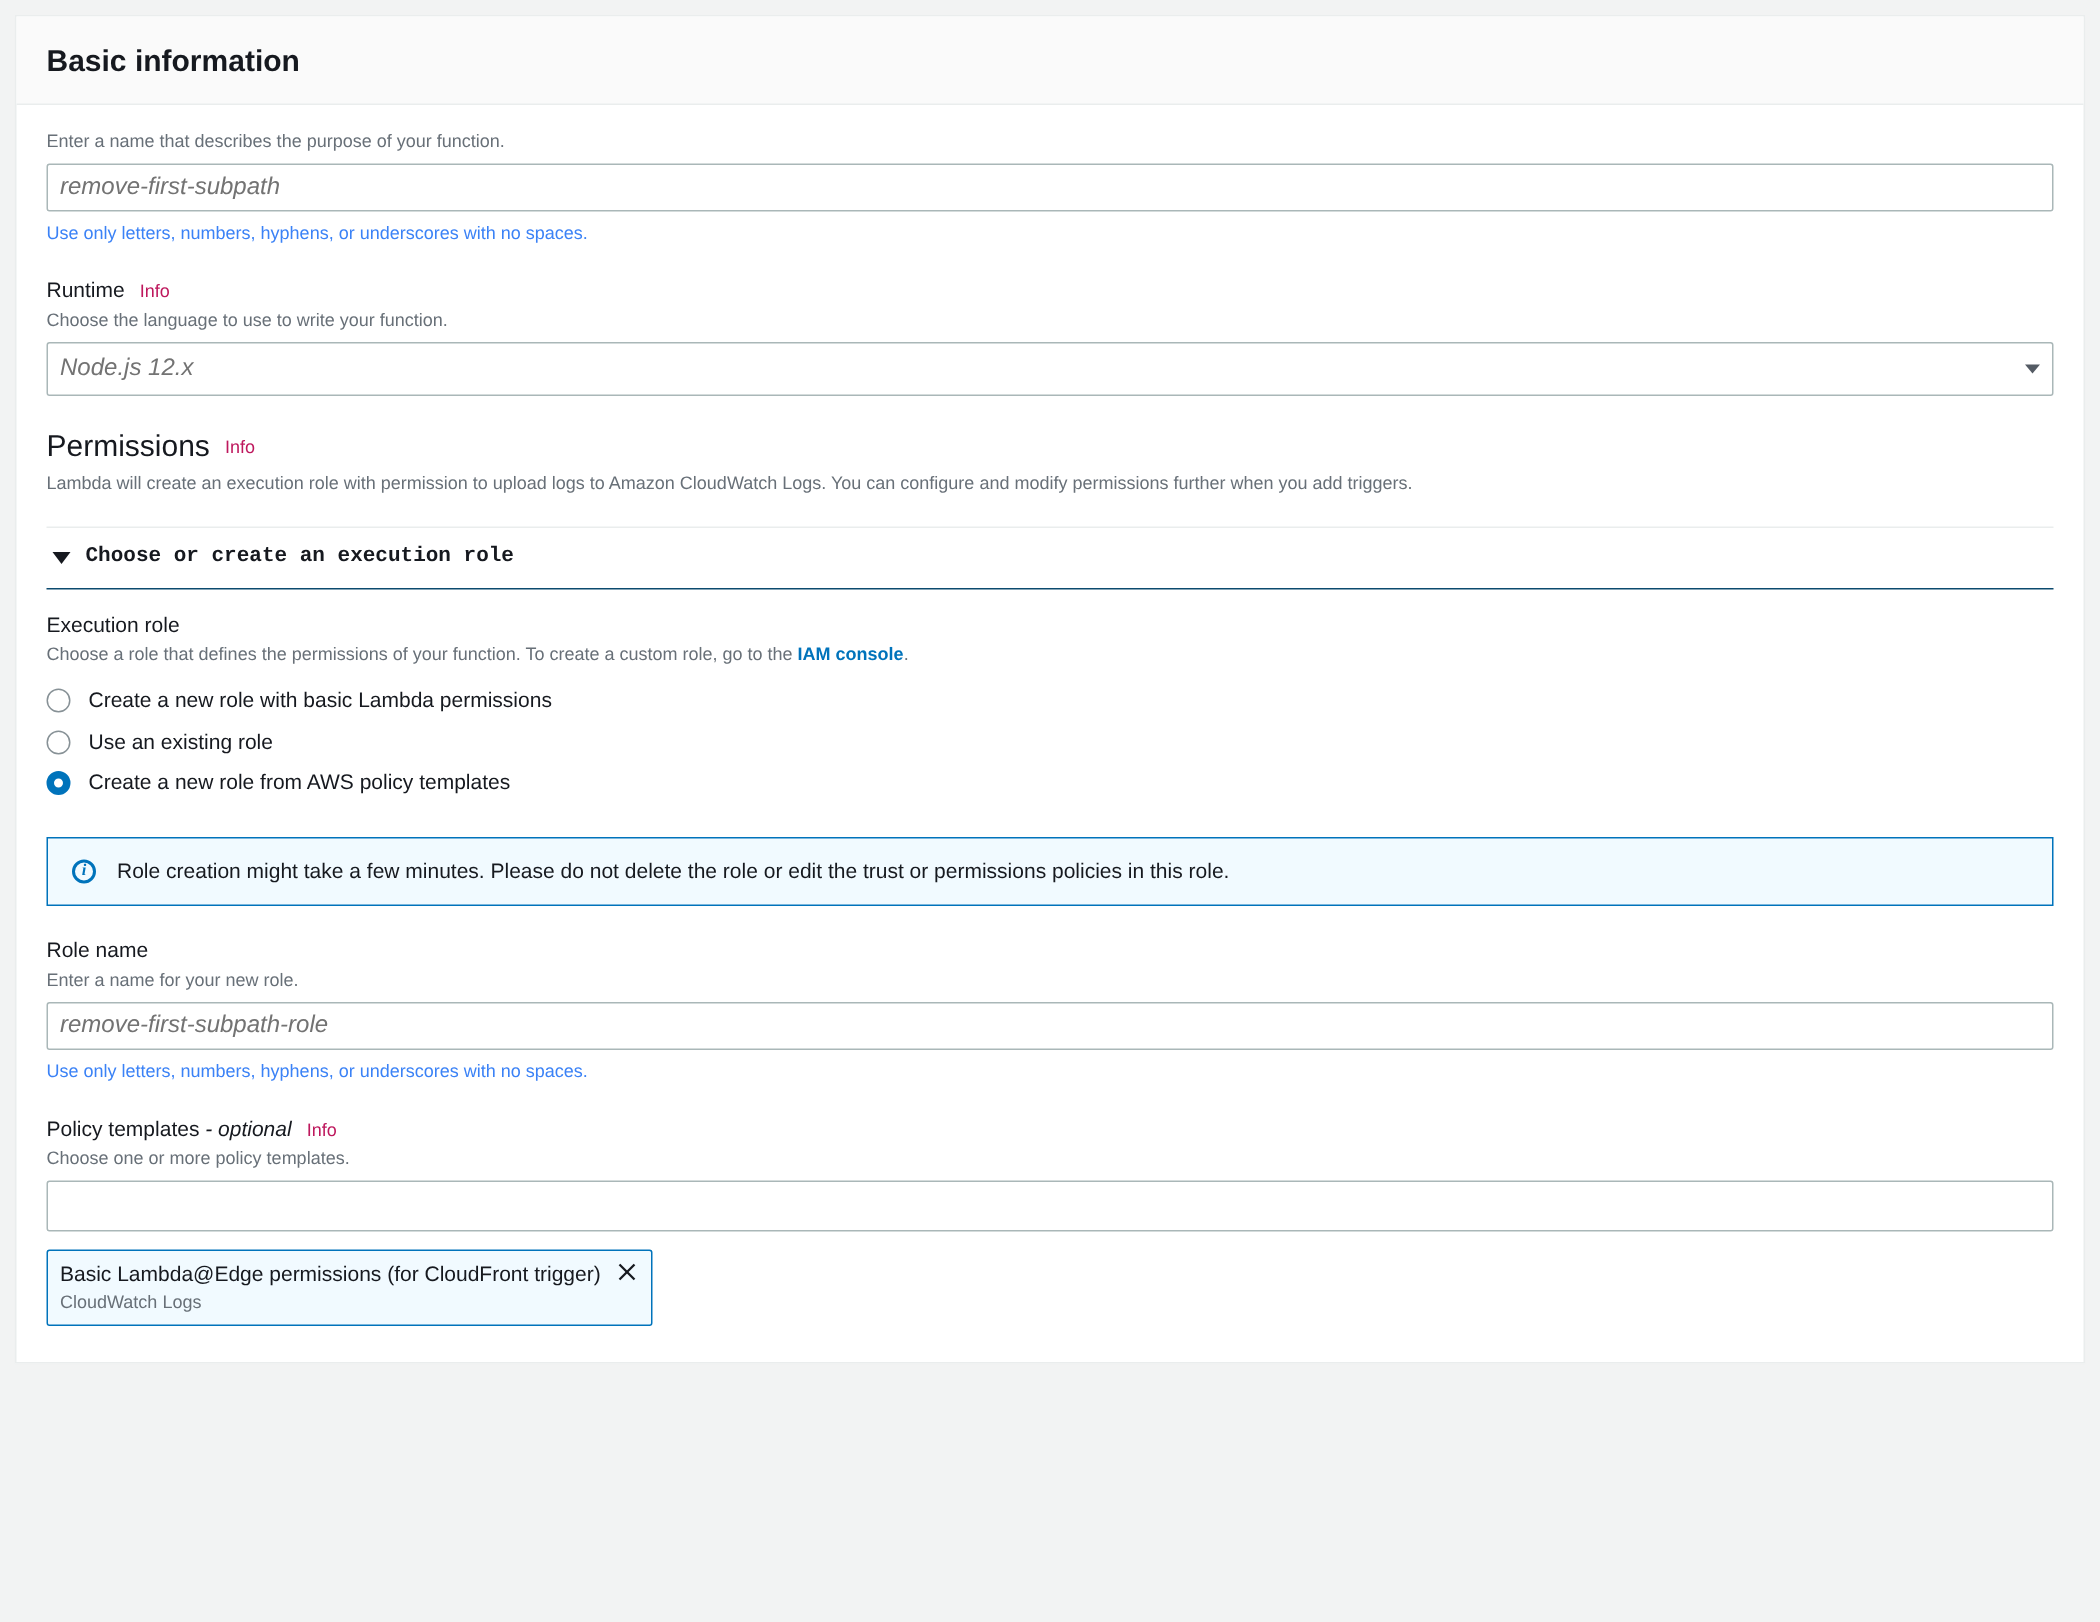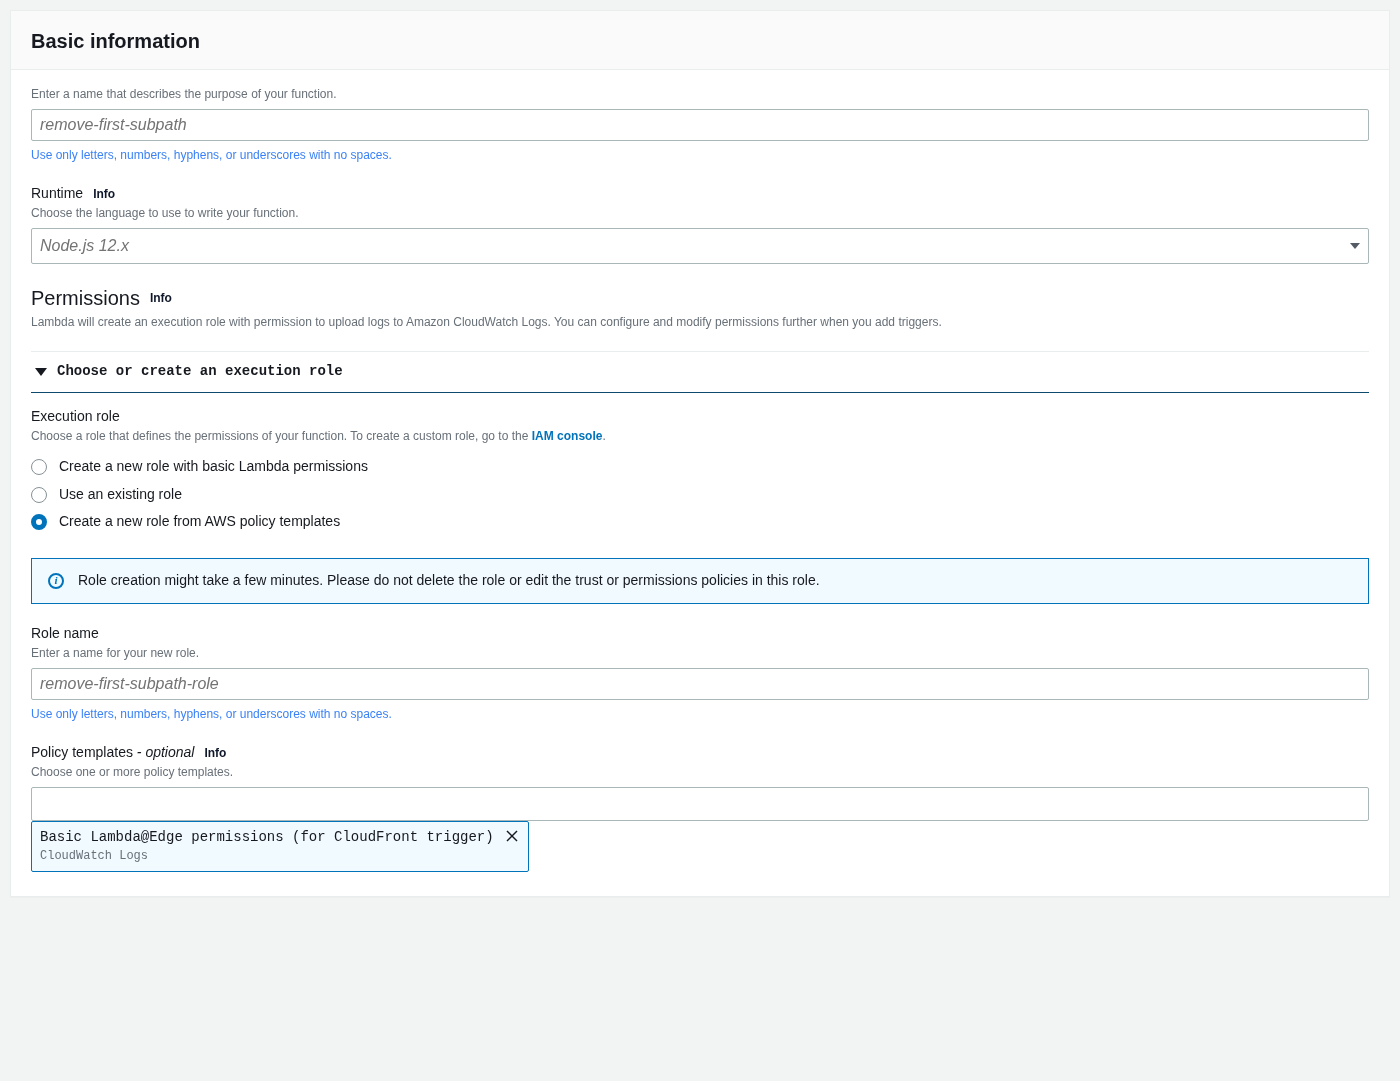--- a/index.html
+++ b/index.html
@@ -72,22 +72,22 @@
     gap: 13px;
   }
   .caret-down {
     width: 0; height: 0;
     border-left: 5px solid transparent;
     border-right: 5px solid transparent;
     border-top: 6px solid #545b64;
   }
   .info-link {
     font-size: 12px;
-    font-weight: 700;
-    color: #0f172a;
+    font-weight: 400;
+    color: #be185d;
     text-decoration: none;
     cursor: pointer;
   }
   .section-heading {
     font-size: 20px;
     font-weight: 400;
     color: #16191f;
     margin: 18px 0 2px 0;
     display: flex;
     align-items: center;
@@ -190,21 +190,21 @@
     padding: 4px;
   }
   .token {
     display: inline-flex;
     align-items: flex-start;
     background: #f1faff;
     border: 1px solid #0073bb;
     border-radius: 2px;
     padding: 6px 8px;
     gap: 10px;
-    font-family: Liberation Mono, monospace;
+    margin-top: 12px;
   }
   .token-text { display: flex; flex-direction: column; }
   .token-title { font-size: 14px; color: #16191f; }
   .token-sub { font-size: 12px; color: #687078; }
   .token-close {
     color: #16191f;
     font-size: 14px;
     cursor: pointer;
     line-height: 1;
     padding: 2px;

